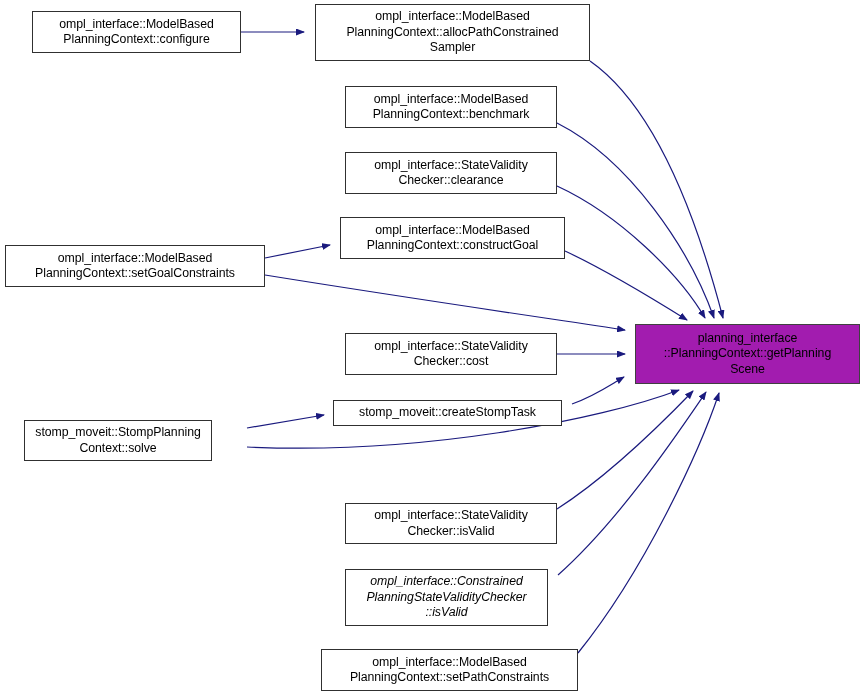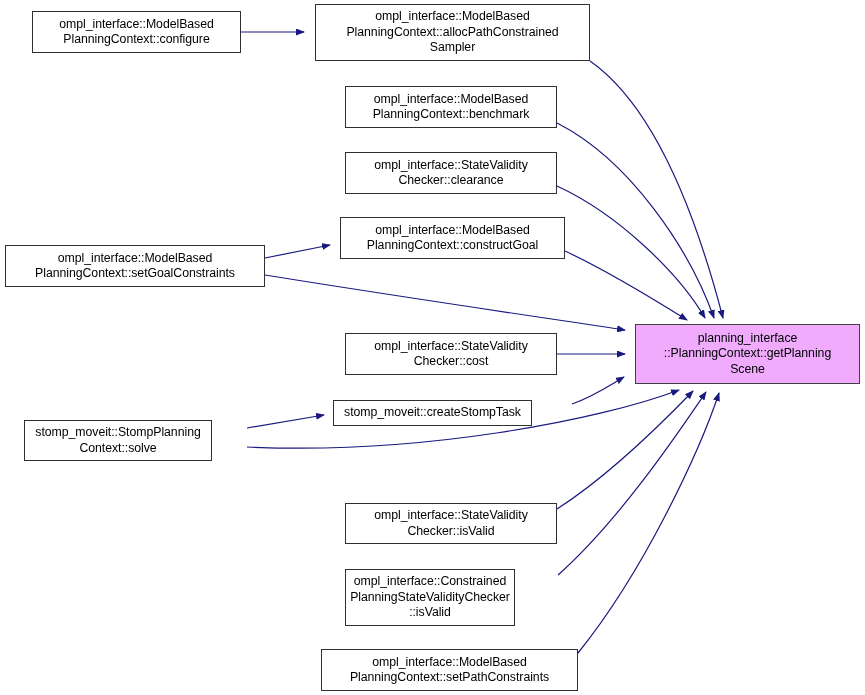--- a/index.html
+++ b/index.html
@@ -36,21 +36,21 @@
     text-align: center;
     color: #000000;
     font-size: 12.3px;
     line-height: 15.5px;
     letter-spacing: -0.05px;
     padding: 0 4px;
     white-space: pre-line;
     z-index: 5;
   }
   .node.highlight {
-    background: #f0abfc;
+    background: #a21caf;
     border: 1px solid #404040;
   }
   .node-label {
     display: block;
     white-space: pre-line;
   }
 </style>
 </head>
 <body>
 
@@ -87,26 +87,26 @@
       <div class="node" style="left: 345px; top: 86px; width: 212px; height: 42px;"><span class="node-label">ompl_interface::ModelBased
 PlanningContext::benchmark</span></div>
       <div class="node" style="left: 345px; top: 152px; width: 212px; height: 42px;"><span class="node-label">ompl_interface::StateValidity
 Checker::clearance</span></div>
       <div class="node" style="left: 340px; top: 217px; width: 225px; height: 42px;"><span class="node-label">ompl_interface::ModelBased
 PlanningContext::constructGoal</span></div>
       <div class="node" style="left: 5px; top: 245px; width: 260px; height: 42px;"><span class="node-label">ompl_interface::ModelBased
 PlanningContext::setGoalConstraints</span></div>
       <div class="node" style="left: 345px; top: 333px; width: 212px; height: 42px;"><span class="node-label">ompl_interface::StateValidity
 Checker::cost</span></div>
-      <div class="node" style="left: 333px; top: 400px; width: 199px; height: 26px;"><span class="node-label">stomp_moveit::createStompTask</span></div>
+      <div class="node" style="left: 333px; top: 400px; width: 229px; height: 26px;"><span class="node-label">stomp_moveit::createStompTask</span></div>
       <div class="node" style="left: 24px; top: 420px; width: 188px; height: 41px;"><span class="node-label">stomp_moveit::StompPlanning
 Context::solve</span></div>
       <div class="node" style="left: 345px; top: 503px; width: 212px; height: 41px;"><span class="node-label">ompl_interface::StateValidity
 Checker::isValid</span></div>
-      <div class="node" style="left: 345px; top: 569px; width: 170px; height: 57px;"><span class="node-label">ompl_interface::Constrained
+      <div class="node" style="left: 345px; top: 569px; width: 203px; height: 57px; font-style: italic;"><span class="node-label">ompl_interface::Constrained
 PlanningStateValidityChecker
 ::isValid</span></div>
       <div class="node" style="left: 321px; top: 649px; width: 257px; height: 42px;"><span class="node-label">ompl_interface::ModelBased
 PlanningContext::setPathConstraints</span></div>
       <div class="node highlight" style="left: 635px; top: 324px; width: 225px; height: 60px;"><span class="node-label">planning_interface
 ::PlanningContext::getPlanning
 Scene</span></div>
     </div>
 </div>
 

